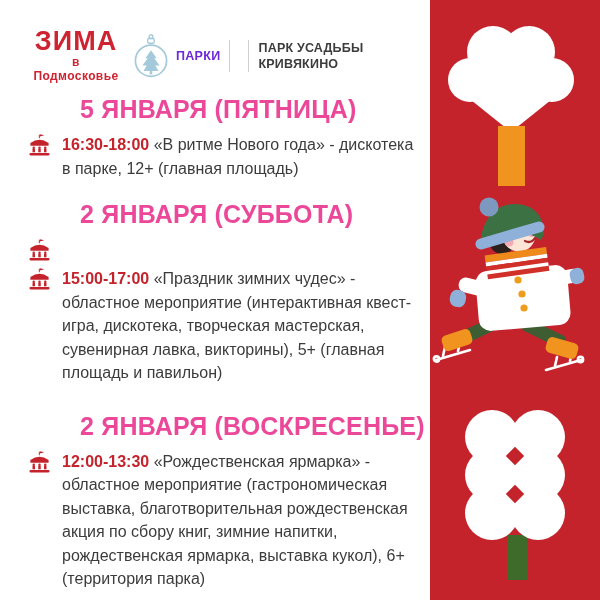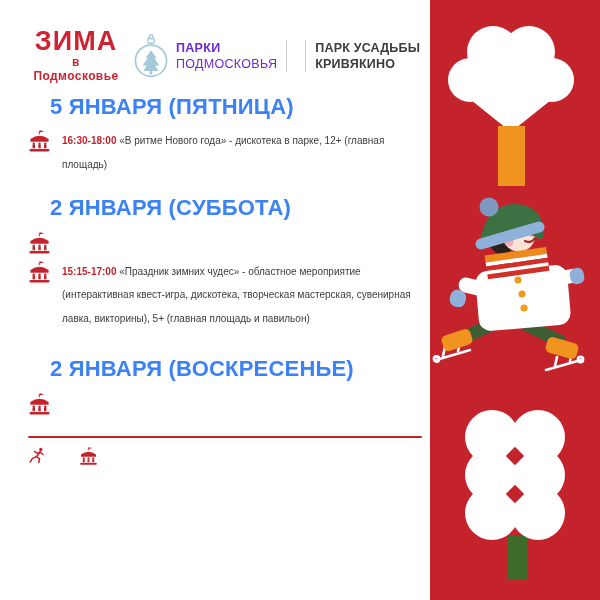--- a/index.html
+++ b/index.html
@@ -11,26 +11,26 @@
   .hdr{display:flex;align-items:center;height:52px;margin-bottom:8px;}
   .zima{width:96px;text-align:center;flex:none;}
   .zima-title{font-size:27px;font-weight:800;color:#ce2330;letter-spacing:1px;line-height:.9;}
   .zima-sub{font-size:12px;font-weight:700;color:#ce2330;margin-top:2px;letter-spacing:.4px;}
   .orn{flex:none;margin:0 8px 0 10px;}
   .logotxt{font-size:12.5px;line-height:1.3;color:#6d28d9;letter-spacing:.3px;flex:none;}
   .logotxt .b{font-weight:700;}
   .vdiv{width:1px;height:32px;background:#cfcfcf;margin:0 9px;flex:none;}
   .mosob{font-size:12.5px;font-weight:700;color:#4a4a4a;line-height:1.3;letter-spacing:.4px;flex:none;}
   .pname{font-size:12.5px;font-weight:700;color:#3c3c3c;line-height:1.3;letter-spacing:.2px;flex:none;}
-  h2.day{color:#3b82f6;font-size:22px;line-height:1.2;font-weight:700;
-         margin:12px 0 9px 22px;letter-spacing:.2px;}
+  h2.day{color:#ec4899;font-size:25px;line-height:1.2;font-weight:700;
+         margin:12px 0 9px 52px;letter-spacing:.2px;}
   h2.day.d2{margin-top:19px;} h2.day.d3{margin-top:26px;}
   .event{display:flex;margin-bottom:5px;}
   .event .ic{width:23px;height:23px;margin:1px 11px 0 0;color:#c5232c;flex:none;}
-  .event p{margin:0;width:354px;font-size:10px;line-height:23.5px;color:#3d3c3c;}
+  .event p{margin:0;width:354px;font-size:16px;line-height:23.5px;color:#3d3c3c;}
   .time{font-weight:700;color:#c5232c;}
   .legend{margin-top:20px;}
   .rule{height:2.5px;background:#c5232c;width:394px;border-radius:2px;margin-bottom:9px;}
   .lrow{display:flex;gap:26px;margin-bottom:6px;}
   .litem{display:flex;align-items:center;font-size:15px;color:#3d3c3c;}
   .litem .ic{width:19px;height:19px;margin-right:6px;color:#c5232c;flex:none;}
   
   .panel{position:absolute;left:430px;top:0;width:170px;height:600px;background:#c5232c;}
   .panel svg{position:absolute;left:0;width:170px;display:block;}
   .ill-tree{top:0;height:200px;}
@@ -90,21 +90,20 @@
       </div>
       <svg class="orn" width="34" height="46" viewBox="0 0 36 48">
         <circle cx="18" cy="3.5" r="2" fill="none" stroke="#a3c9da" stroke-width="1.4"></circle>
         <rect x="14.5" y="5.5" width="7" height="5" rx="1.5" fill="none" stroke="#a3c9da" stroke-width="1.4"></rect>
         <circle cx="18" cy="29" r="16.5" fill="none" stroke="#a3c9da" stroke-width="1.8"></circle>
         <polygon points="18,18 24,26.5 21.5,26.5 27,34 22.5,34 26,40 10,40 13.5,34 9,34 14.5,26.5 12,26.5" fill="#a3c9da"></polygon>
         <rect x="16.6" y="40" width="2.8" height="3.4" fill="#a3c9da"></rect>
       </svg>
       <div class="logotxt">
         <div class="b">ПАРКИ</div>
-        <div>ПОДМОСКОВЬЯ</div>
       </div>
       <div class="vdiv"></div>
       <div class="vdiv"></div>
       <div class="pname">
         <div>ПАРК УСАДЬБЫ</div>
         <div>КРИВЯКИНО</div>
       </div>
     </div>
 
     <h2 class="day">5 ЯНВАРЯ (ПЯТНИЦА)</h2>
@@ -118,28 +117,29 @@
     <h2 class="day d2">2 ЯНВАРЯ (СУББОТА)</h2>
     <div class="event">
       <svg class="ic">
           <use href="#sym-carousel"></use>
         </svg>
     </div>
     <div class="event">
       <svg class="ic">
           <use href="#sym-carousel"></use>
         </svg>
-      <p><span class="time">15:15-17:00</span> <span>«Праздник зимних чудес» - областное мероприятие (интерактивная квест-игра, дискотека, творческая мастерская, сувенирная лавка, викторины), 5+ (главная площадь и павильон)</span></p>
+      <p><span class="time">15:00-17:00</span> <span>«Праздник зимних чудес» - областное мероприятие (интерактивная квест-игра, дискотека, творческая мастерская, сувенирная лавка, викторины), 5+ (главная площадь и павильон)</span></p>
     </div>
 
     <h2 class="day d3">2 ЯНВАРЯ (ВОСКРЕСЕНЬЕ)</h2>
     <div class="event">
       <svg class="ic">
           <use href="#sym-carousel"></use>
         </svg>
+      <p><span class="time">12:00-13:30</span> <span>«Рождественская ярмарка» - областное мероприятие (гастрономическая выставка, благотворительная рождественская акция по сбору книг, зимние напитки, рождественская ярмарка, выставка кукол), 6+ (территория парка)</span></p>
     </div>
 
     <div class="legend">
       <div class="rule"></div>
       <div class="lrow">
         <span class="litem">
           <svg class="ic">
               <use href="#sym-runner"></use>
             </svg>
 

